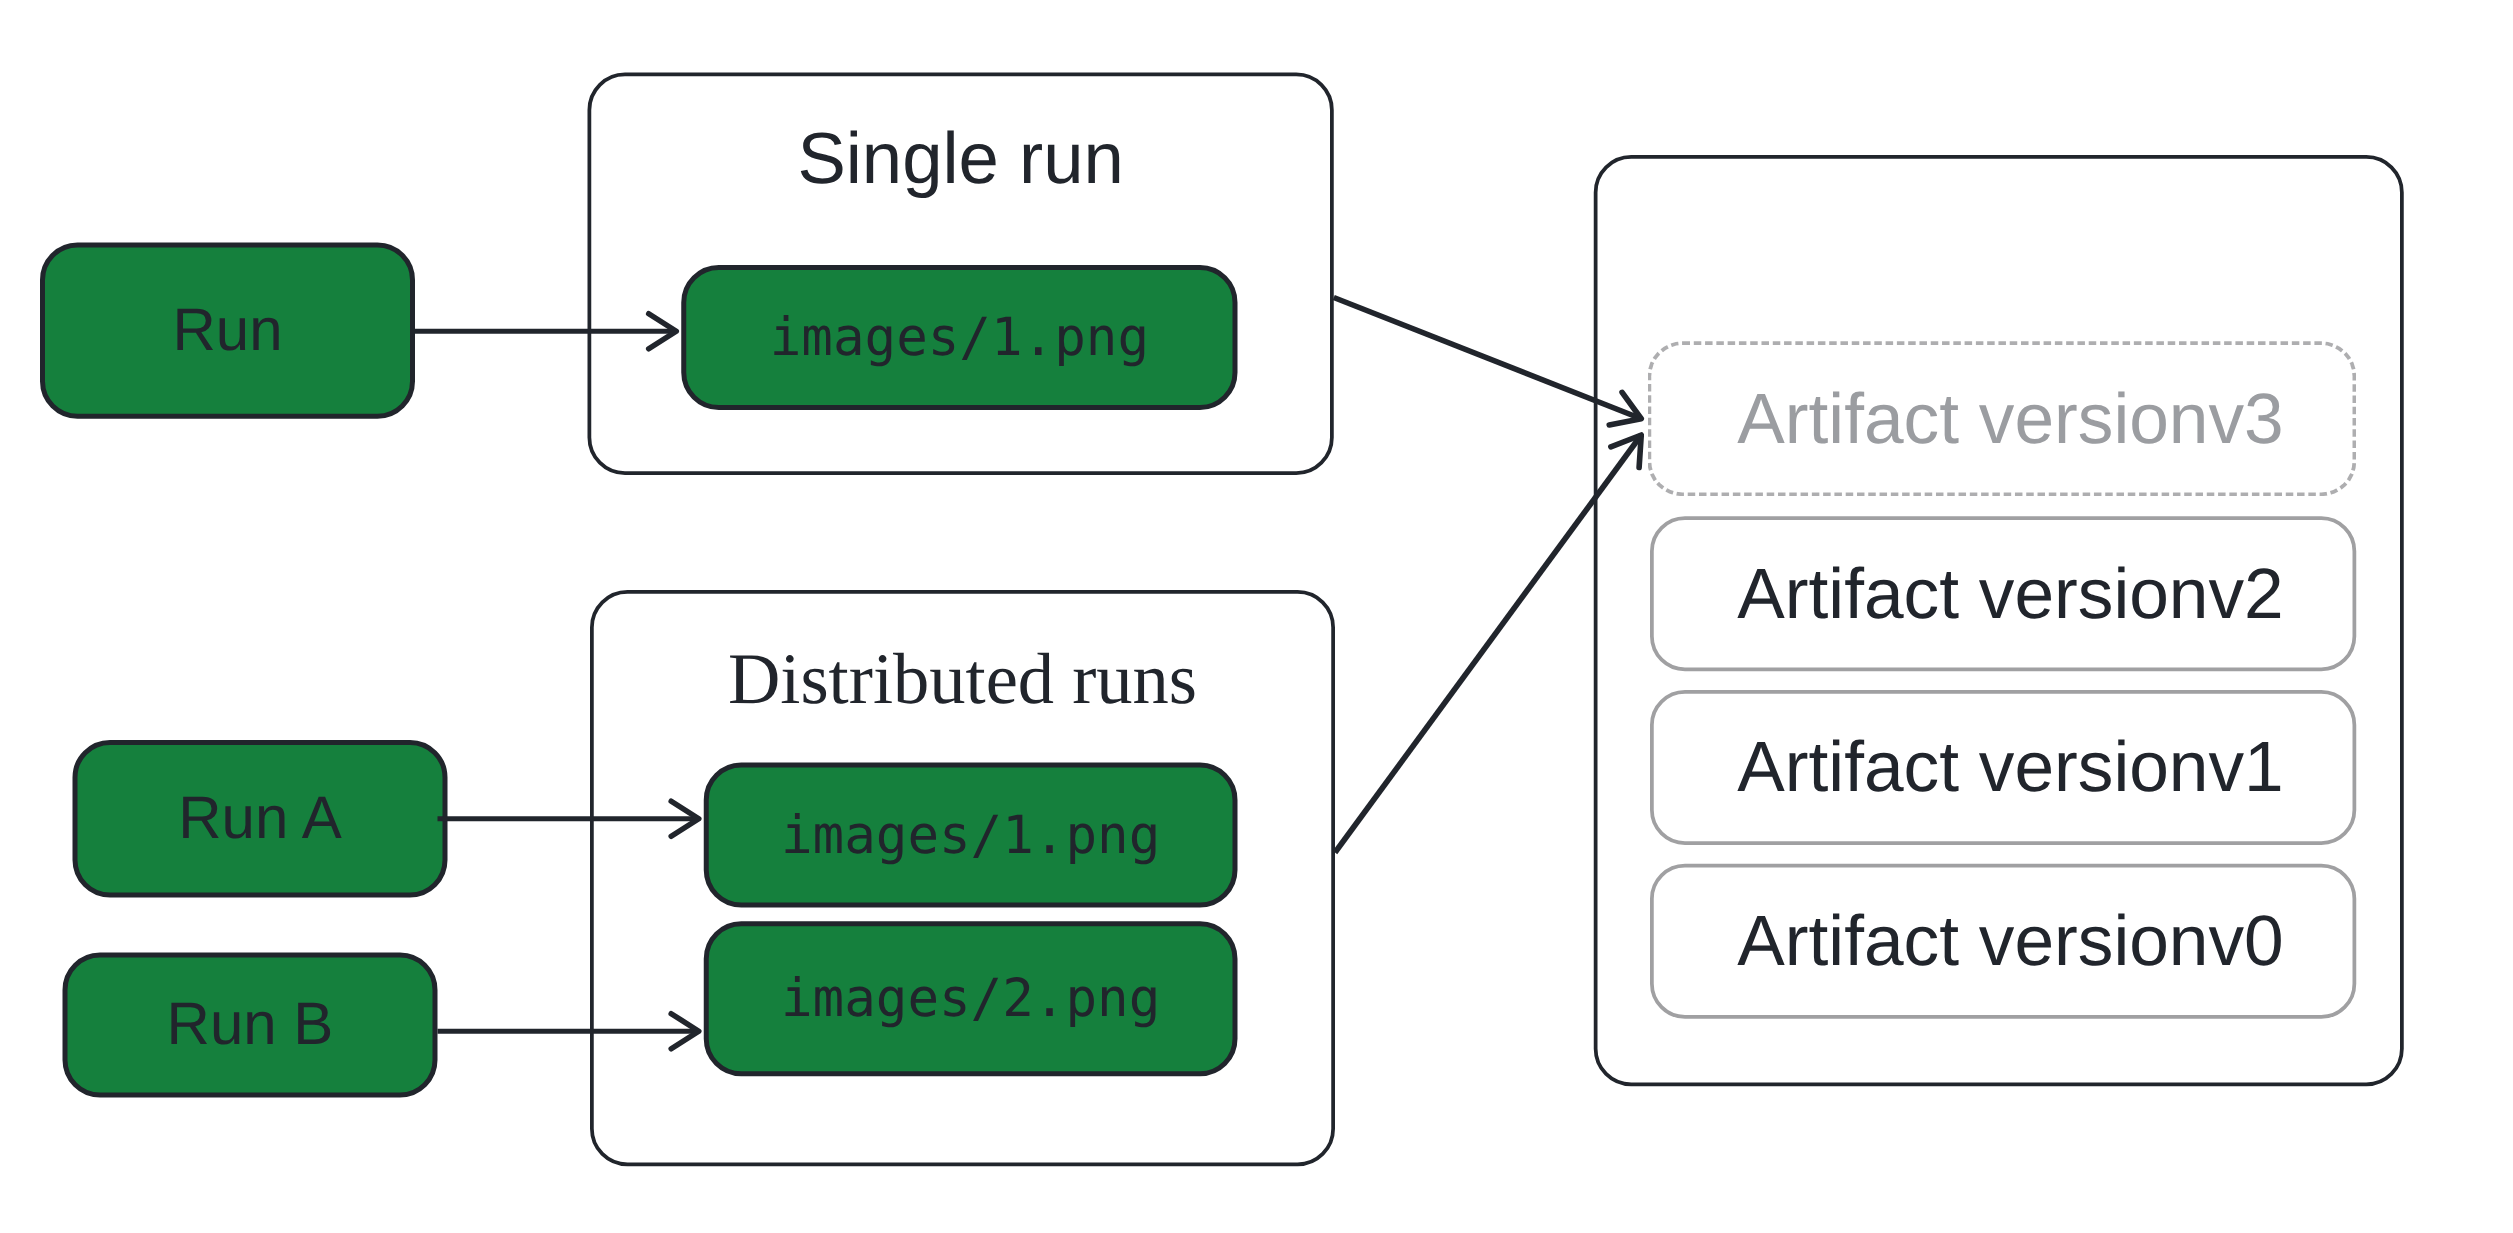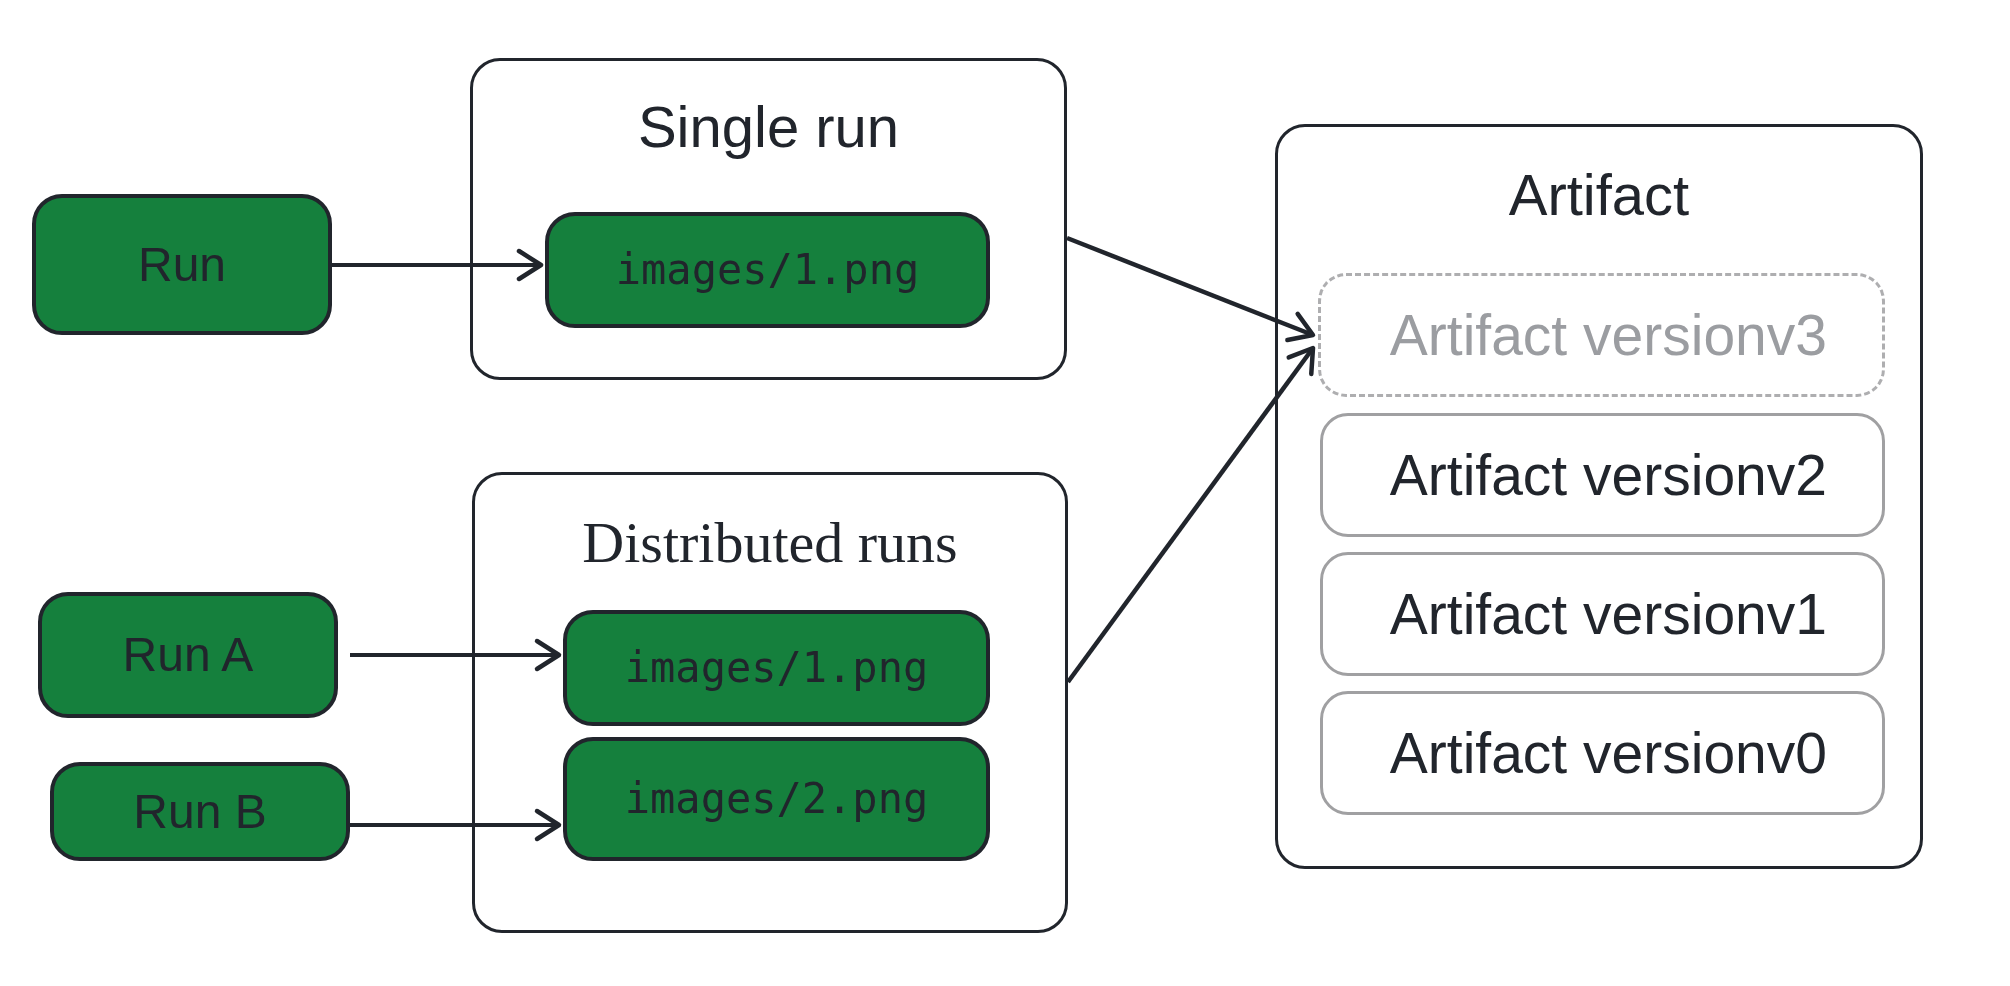--- a/index.html
+++ b/index.html
@@ -45,31 +45,30 @@
 
 <div class="canvas">
 
   <div class="node container-box" style="left:470px;top:58px;width:597px;height:322px;"></div>
   <div class="group-title" style="left:470px;top:98px;width:597px;">Single run</div>
 
   <div class="node container-box" style="left:472px;top:472px;width:596px;height:461px;"></div>
   <div class="group-title" style="left:472px;top:514px;width:596px;font-family:Liberation Serif, serif;">Distributed runs</div>
 
   <div class="node container-box" style="left:1275px;top:124px;width:648px;height:745px;"></div>
-  <div class="group-title" style="left:1275px;top:166px;width:648px;">Artifact</div>
 
   <div class="node dark-box" style="left:32px;top:194px;width:300px;height:141px;">
     <span class="label">Run</span>
   </div>
 
-  <div class="node dark-box" style="left:38px;top:592px;width:300px;height:126px;">
+  <div class="node dark-box" style="left:58px;top:592px;width:300px;height:126px;">
     <span class="label">Run A</span>
   </div>
 
-  <div class="node dark-box" style="left:50px;top:762px;width:300px;height:99px;">
+  <div class="node dark-box" style="left:50px;top:762px;width:300px;height:116px;">
     <span class="label">Run B</span>
   </div>
 
   <div class="node dark-box" style="left:545px;top:212px;width:445px;height:116px;">
     <span class="mono">images/1.png</span>
   </div>
 
   <div class="node dark-box" style="left:563px;top:610px;width:427px;height:116px;">
     <span class="mono">images/1.png</span>
   </div>

